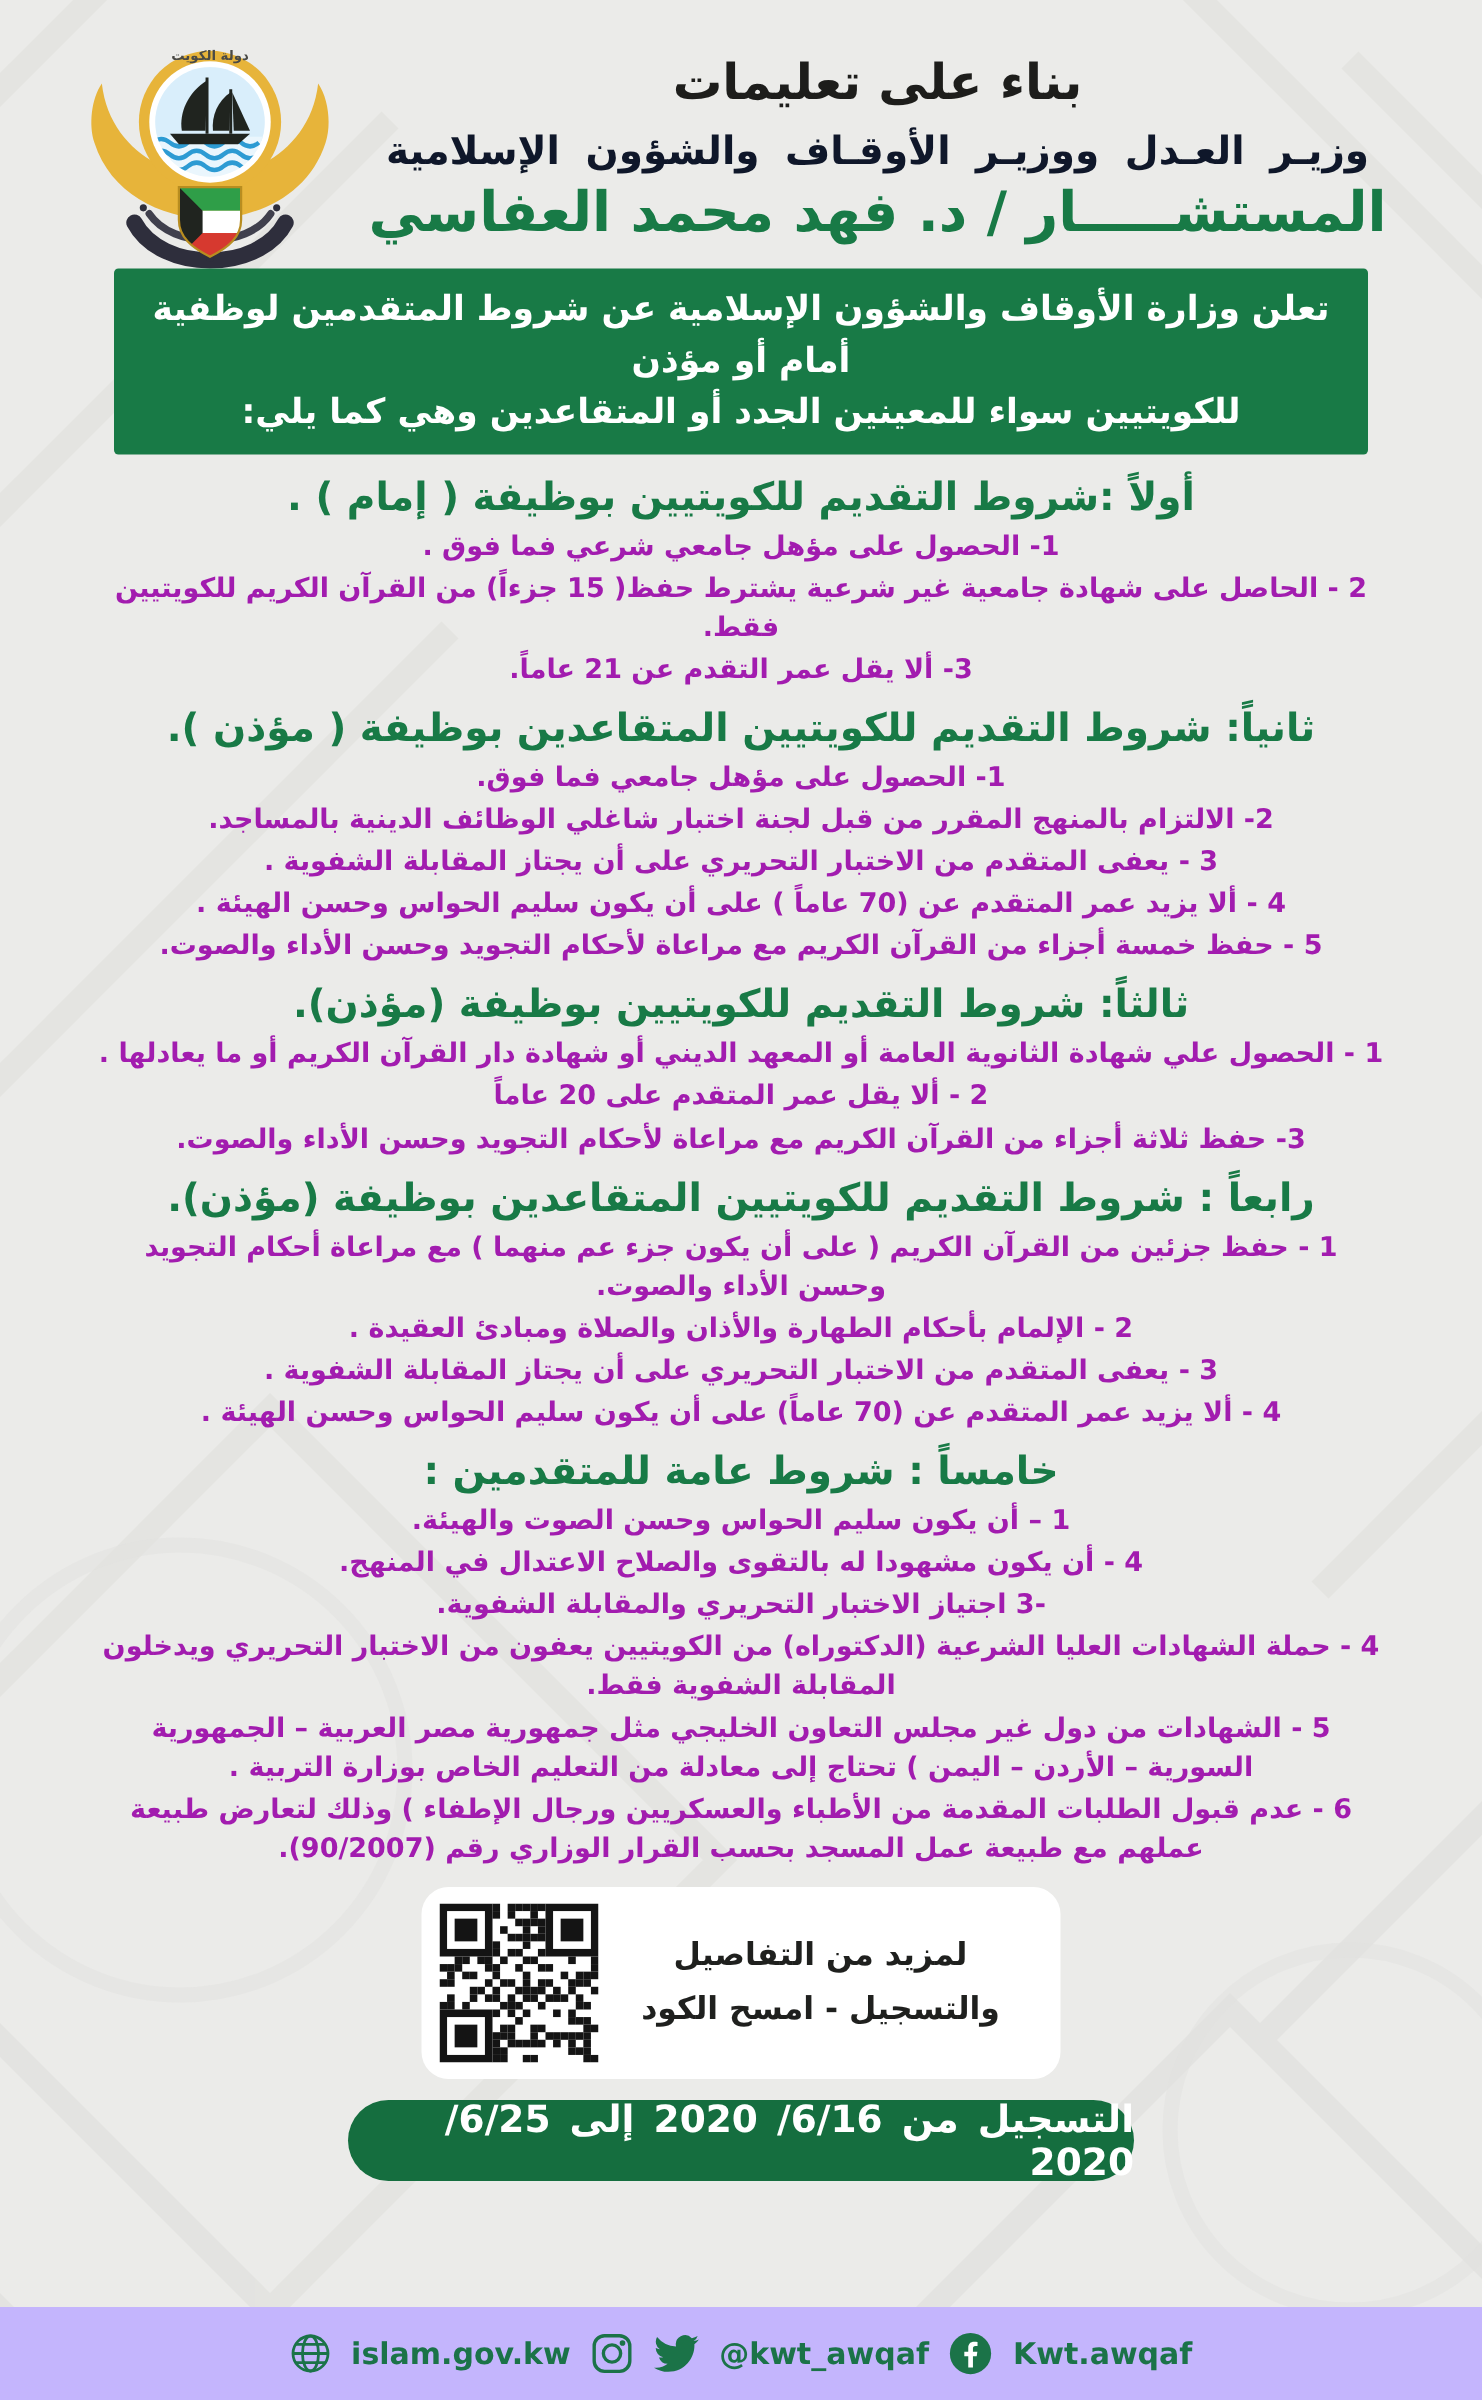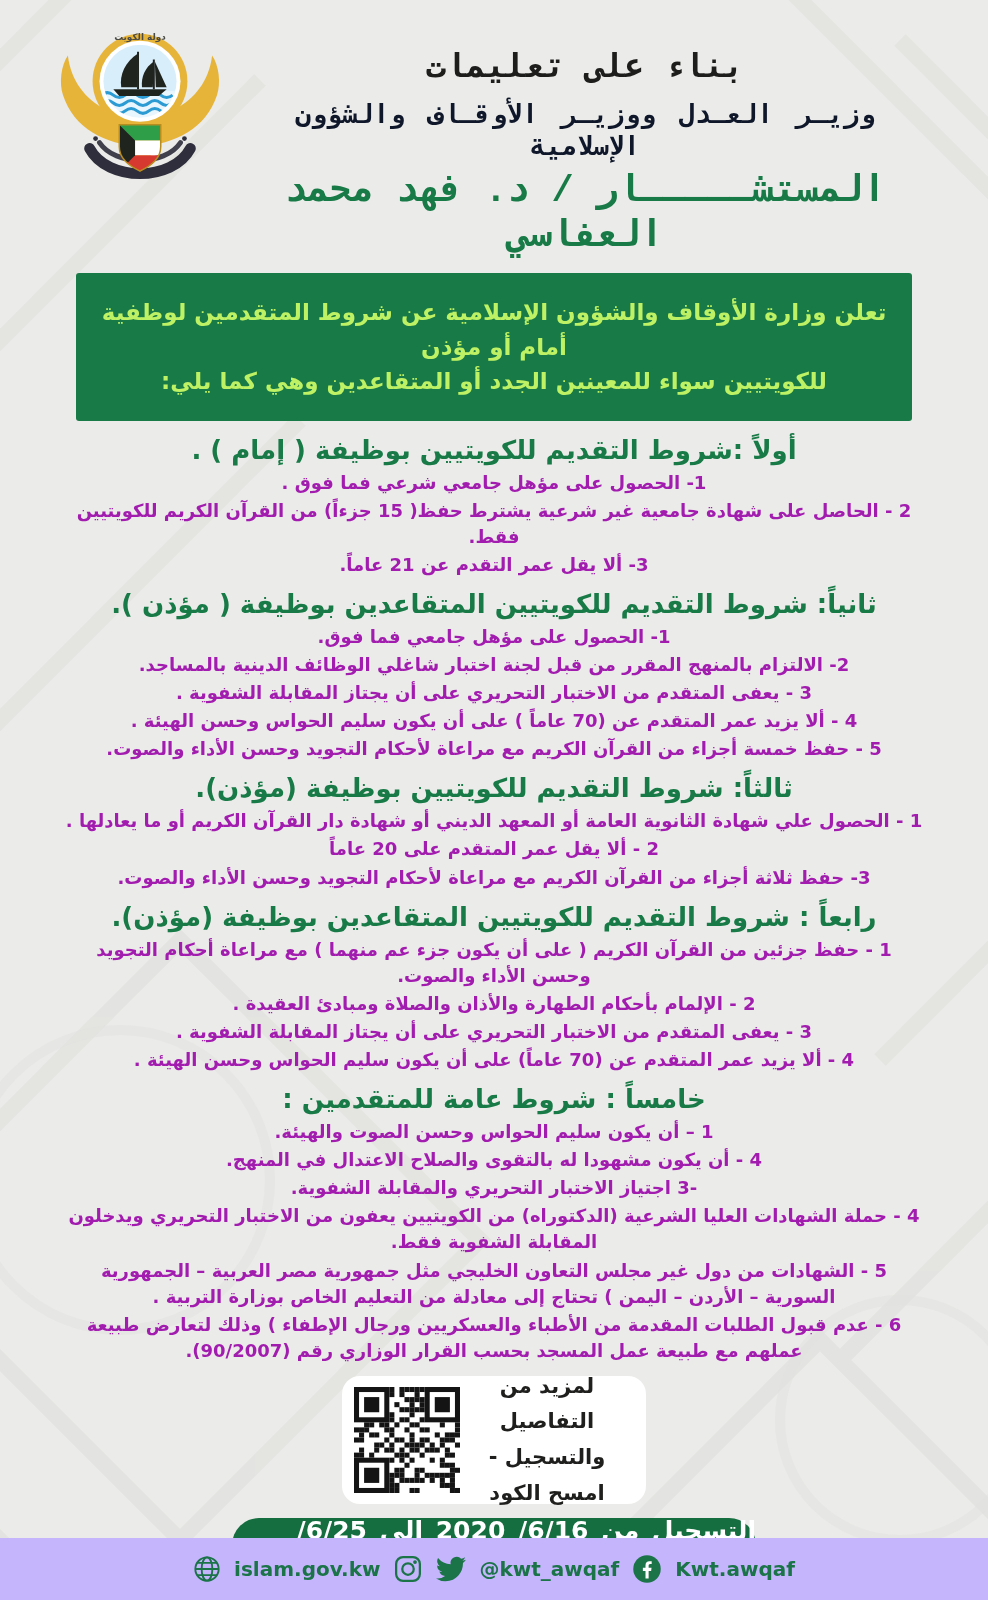--- a/index.html
+++ b/index.html
@@ -3,36 +3,36 @@
 <meta charset="utf-8">
 <style>
   html,body{margin:0;padding:0;background:#ebebe9;}
   .page{
     position:relative;width:988px;height:1600px;margin:0 auto;
     background:#ebebe9;overflow:hidden;direction:rtl;
     font-family:"DejaVu Sans",sans-serif;
   }
   .bg-pattern{position:absolute;inset:0;pointer-events:none;}
   header{position:relative;padding-top:30px;z-index:2;padding-left:12px;}
-  .header-text{margin:16px 60px 0 230px;text-align:center;font-family:Liberation Mono, monospace;}
+  .header-text{margin:5px 60px 0 230px;text-align:center;}
   .top-line{font-size:33px;font-weight:bold;color:#1d1d1b;}
   .minister{font-size:26px;font-weight:bold;color:#0f172a;margin-top:12px;word-spacing:8px;}
   .advisor{font-size:37px;font-weight:bold;color:#187a46;margin-top:4px;}
   .logo{position:absolute;top:22px;left:56px;width:168px;}
   .banner{
-    margin:16px 76px 14px;background:#187a46;color:#bef264;text-align:center;
-    font-size:23px;font-weight:bold;line-height:1.5;padding:22px 14px;border-radius:3px;
+    margin:16px 76px 14px;background:#187a46;color:#ffffff;text-align:center;
+    font-size:23px;font-weight:bold;line-height:1.5;padding:10px 14px;border-radius:3px;
     position:relative;z-index:2;
   }
   main{position:relative;z-index:2;}
   section{text-align:center;padding:0 64px;}
   .sec-title{margin:11px 0 5px;font-size:26px;font-weight:bold;color:#187a46;text-align:center;}
   .item{font-size:18px;font-weight:bold;color:#a21caf;line-height:1.45;margin:2px 0;text-align:center;}
   .qr-card{
-    width:304px;height:128px;background:#ffffff;border-radius:18px;
+    width:426px;height:128px;background:#ffffff;border-radius:18px;
     margin:12px auto 0;display:flex;direction:ltr;align-items:center;
     padding:10px 12px;box-sizing:border-box;position:relative;z-index:2;
   }
   .qr-card svg.qr{width:106px;height:106px;flex:0 0 auto;}
   .qr-text{flex:1;text-align:center;font-size:21px;font-weight:bold;color:#1f201e;line-height:1.7;direction:rtl;}
   .date-pill{
     width:524px;height:54px;margin:14px auto 0;background:#156e3f;border-radius:30px;
     color:#ffffff;font-size:25px;font-weight:bold;display:flex;align-items:center;justify-content:center;
     position:relative;z-index:2;word-spacing:4px;
   }

